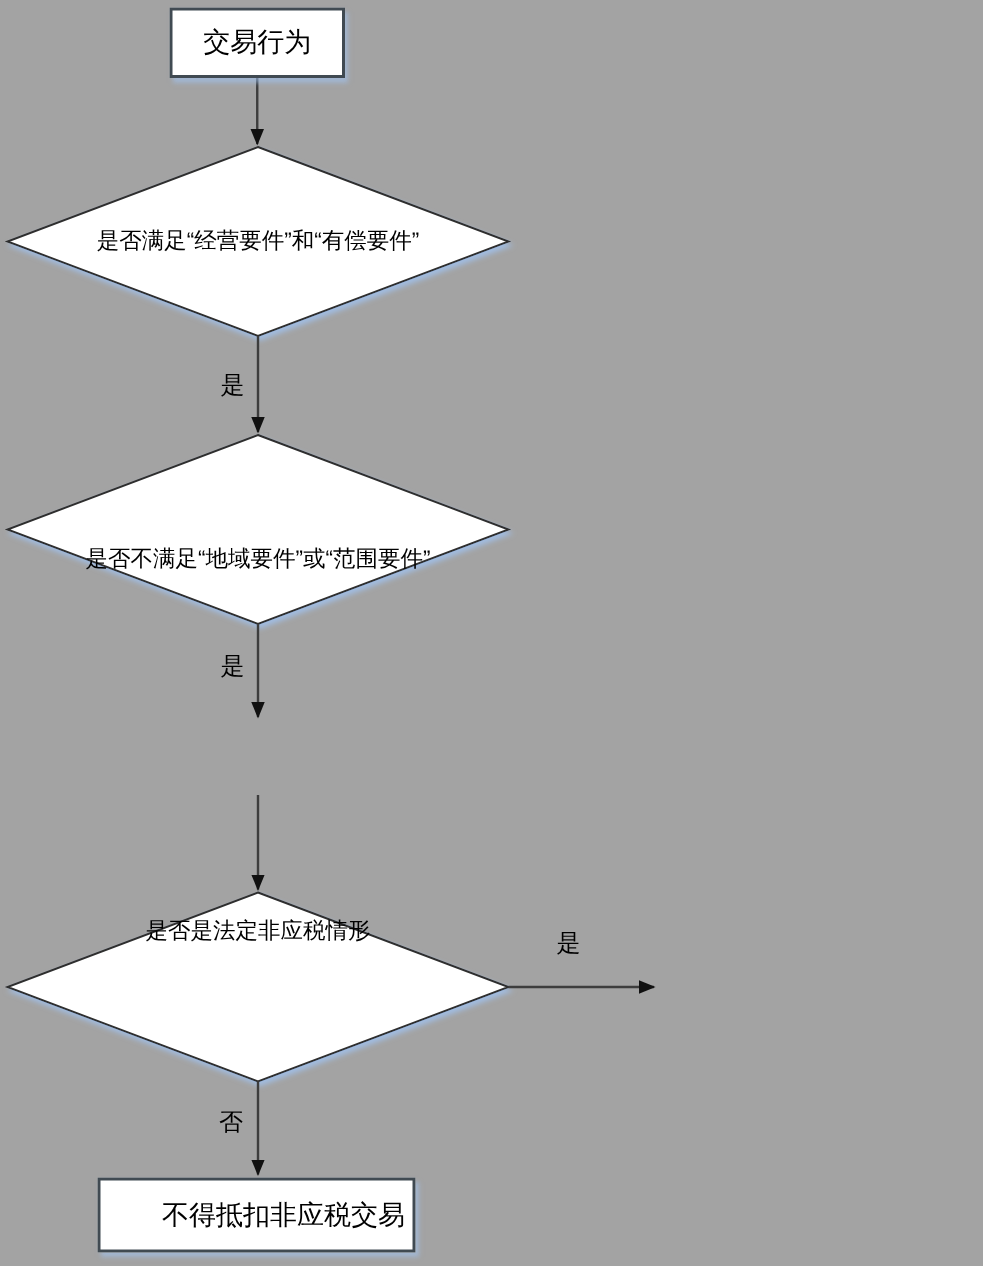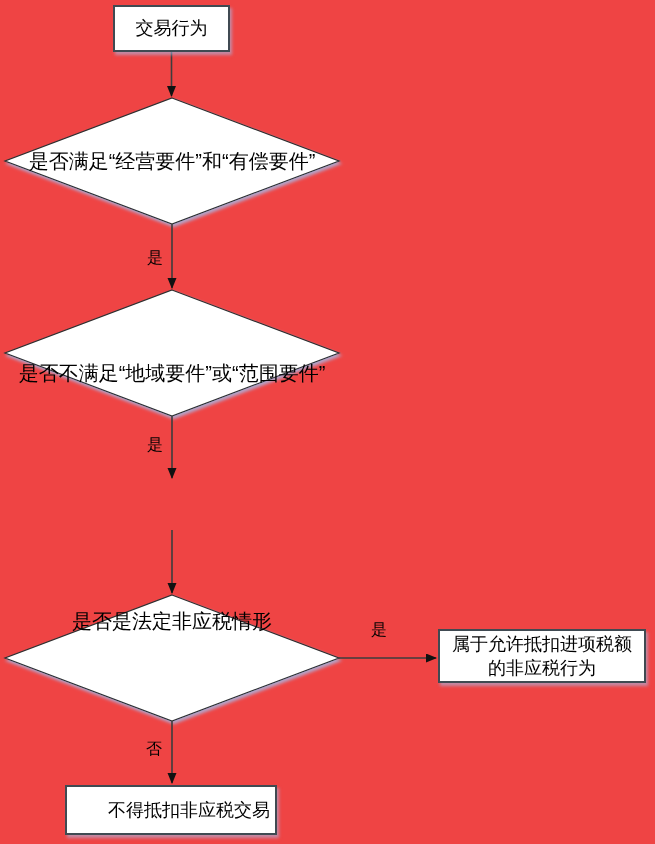--- a/index.html
+++ b/index.html
@@ -4,21 +4,21 @@
 <style>
   html, body {
     margin: 0;
     padding: 0;
     background: #ffffff;
   }
   #canvas {
     position: relative;
     width: 655px;
     height: 844px;
-    background: #ef4444;
+    background: #a3a3a3;
     font-family: "Liberation Sans", "DejaVu Sans", sans-serif;
     color: #000000;
     overflow: hidden;
   }
   #wires {
     position: absolute;
     left: 0;
     top: 0;
     width: 655px;
     height: 844px;
@@ -35,21 +35,21 @@
     text-align: center;
     font-size: 18px;
     line-height: 1.35;
   }
   .diamond-label {
     position: absolute;
     display: flex;
     align-items: center;
     justify-content: center;
     text-align: center;
-    font-size: 20px;
+    font-size: 15px;
     line-height: 1.2;
     white-space: nowrap;
   }
   .edge-label {
     position: absolute;
     font-size: 16px;
     line-height: 1;
     white-space: nowrap;
   }
   .poly-diamond {
@@ -114,23 +114,20 @@
 
   <div class="edge-label" style="left:147px; top:437px;">是</div>
 
 
   <div class="diamond-label" style="left:5px; top:600px; width:334px; height:42px;">
     <span>是否是法定非应税情形</span>
   </div>
 
   <div class="edge-label" style="left:371px; top:622px;">是</div>
 
-  <div class="node-box" style="left:438px; top:629px; width:208px; height:54px; font-size:18px; padding:2px 8px;">
-    <span>属于允许抵扣进项税额的非应税行为</span>
-  </div>
 
   <div class="edge-label" style="left:146px; top:741px;">否</div>
 
   <div class="node-box" style="left:65px; top:785px; width:212px; height:50px;padding-left:36px;">
     <span>不得抵扣非应税交易</span>
   </div>
 
 </div>
 
 </body></html>

